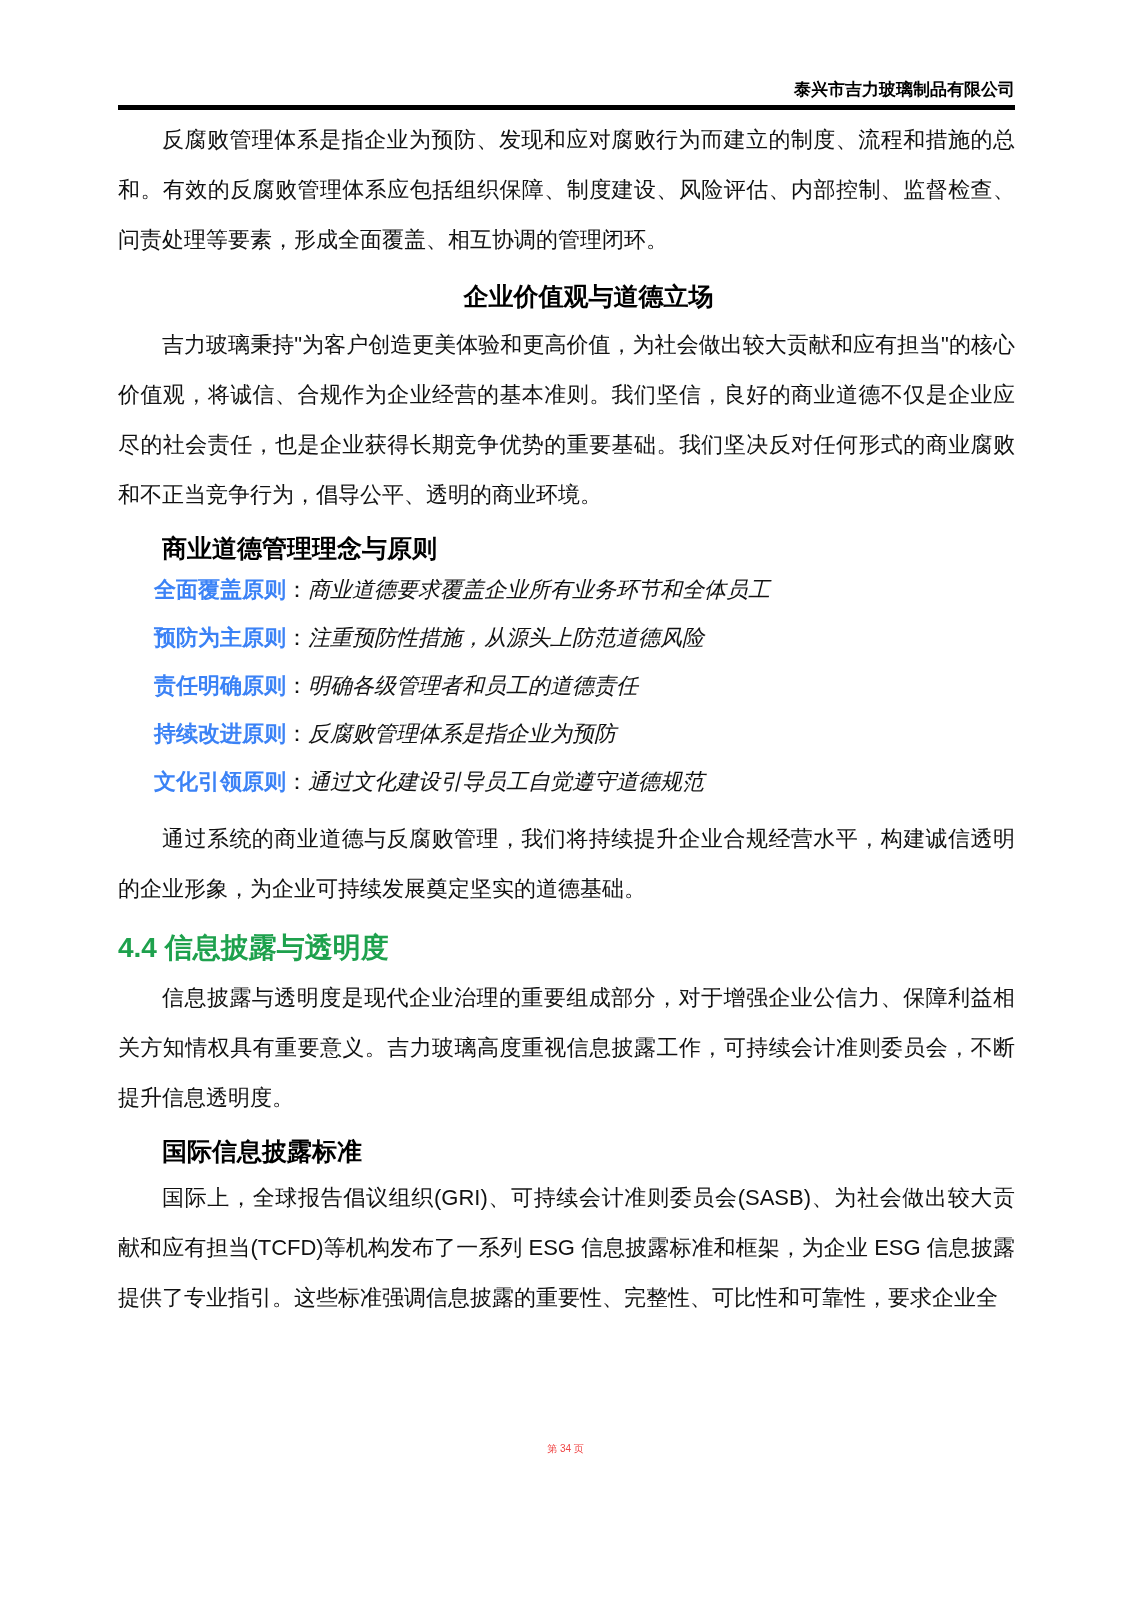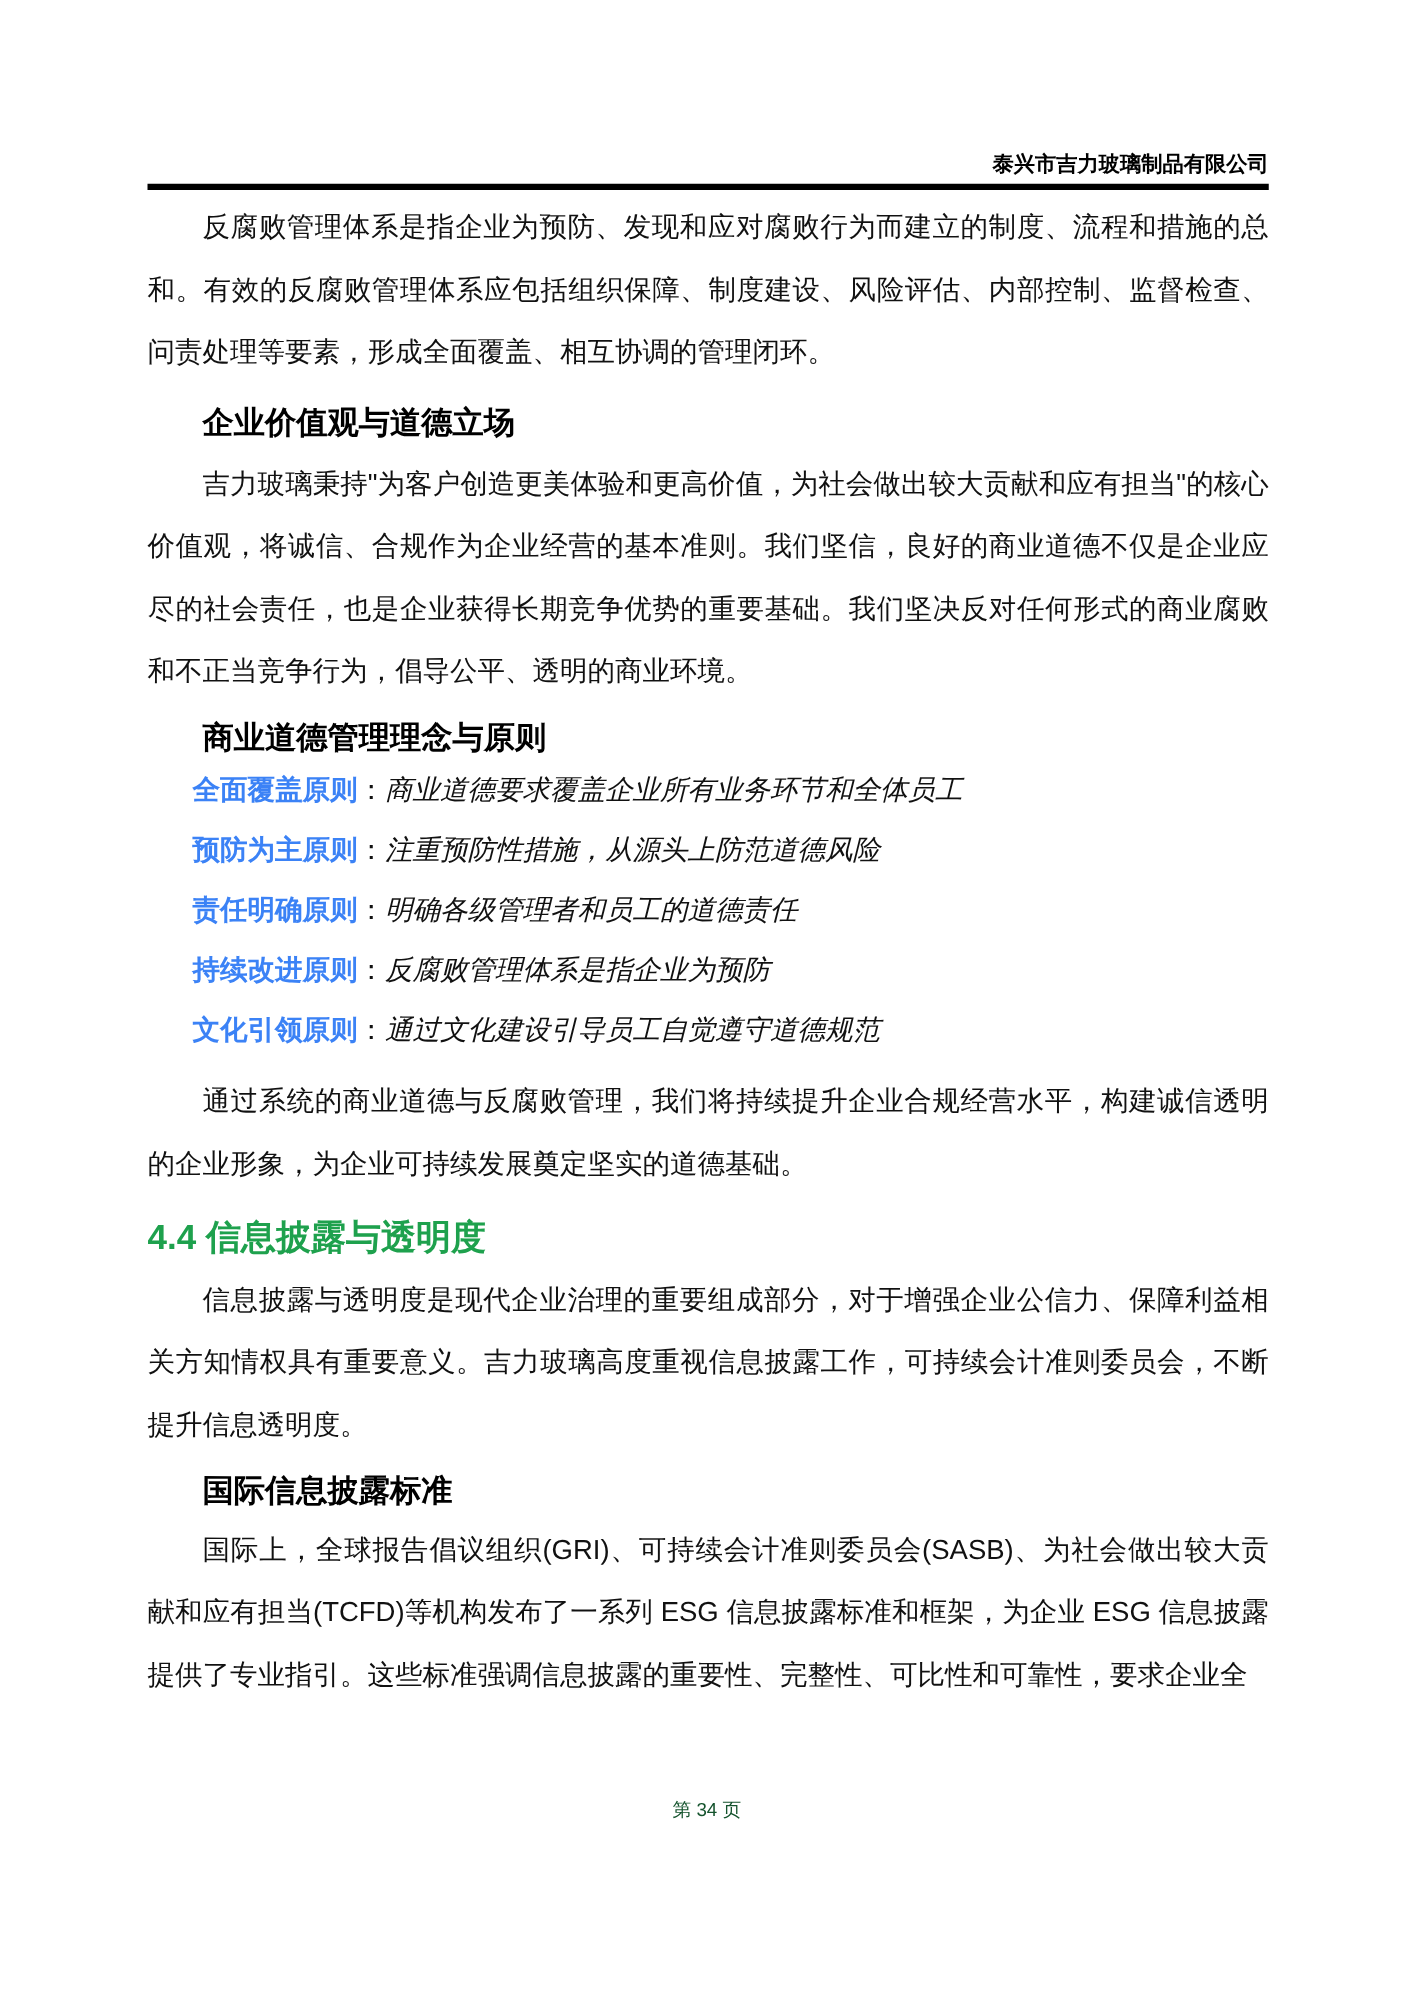--- a/index.html
+++ b/index.html
@@ -8,21 +8,21 @@
     background:#ffffff;
     font-family:"Liberation Sans","DejaVu Sans",sans-serif;
     color:#111111;
     position:relative;
     overflow:hidden;
   }
   .page{
     position:relative;
     width:1131px;height:1531px;
     box-sizing:border-box;
-    padding:120px 116px 0 118px;
+    padding:78px 116px 0 118px;
   }
   
   .hdr-company{
     text-align:right;
     font-size:17px;
     font-weight:bold;
     color:#000;
     line-height:24px;
   }
   .hdr-rule{
@@ -47,21 +47,21 @@
   .p6{margin-top:4px;}
   
   .subhead{
     margin:0;
     font-size:25px;
     font-weight:bold;
     color:#000;
     line-height:36px;
     margin-left:44px;
   }
-  .h-values{margin-top:13px;}
+  .h-values{margin-top:13px;text-align:center;}
   .h-ethics{margin-top:10px;}
   .h-intl{margin-top:10px;}
   
   .green-head{
     margin:0;
     margin-top:13px;
     font-size:28px;
     font-weight:bold;
     line-height:42px;
   }
@@ -77,22 +77,22 @@
   }
   .plabel{font-weight:bold;color:#3b82f6;}
   .pcolon{font-weight:normal;}
   .ptext{font-weight:normal;font-style:italic;}
   
   .footer{
     position:absolute;
     left:0;right:0;
     top:1438px;
     text-align:center;
-    font-size:15px;
-    color:#14532d;
+    font-size:10px;
+    color:#ef4444;
     line-height:22px;
   }
 </style>
 </head>
 <body>
 
 <div class="page">
 
   <div class="hdr">
     <div class="hdr-company">泰兴市吉力玻璃制品有限公司</div>

